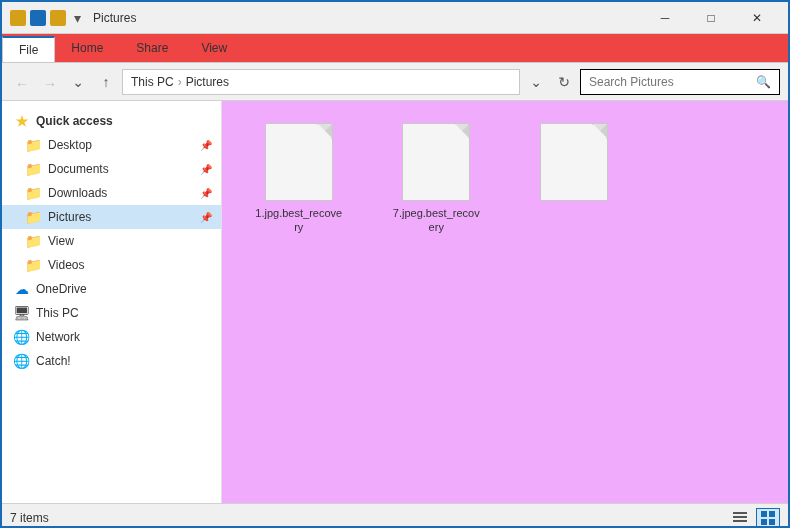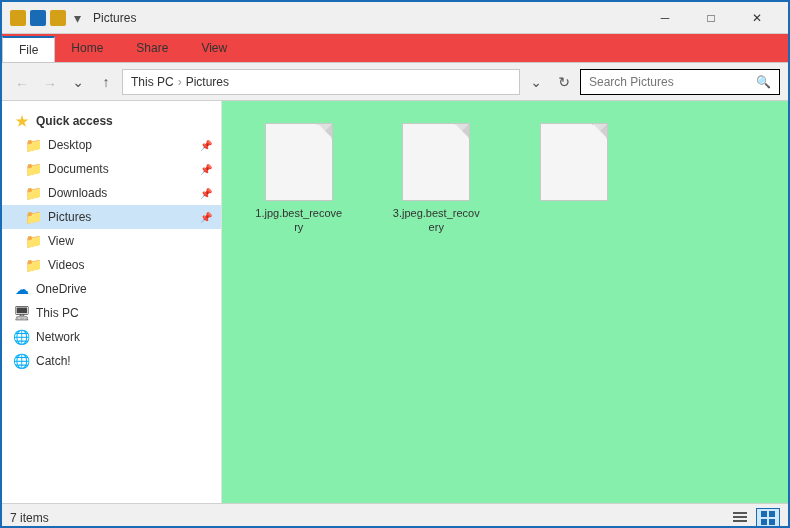--- a/index.html
+++ b/index.html
@@ -111,21 +111,21 @@
       font-size: 12px;
       color: #333;
     }
     .status-bar-right { margin-left: auto; display: flex; gap: 4px; }
     .view-btn { width: 24px; height: 20px; display: flex; align-items: center; justify-content: center; cursor: pointer; border: 1px solid transparent; }
     .view-btn.active { background: #d0e8f7; border-color: #1a6bb5; }
 
     
     .file-area {
       flex: 1;
-      background: #86efac;
+      background: #f0abfc;
       overflow-y: auto;
       padding: 12px;
       display: grid;
       grid-template-columns: repeat(4, 1fr);
       grid-template-rows: auto auto;
       gap: 8px;
       align-content: start;
       position: relative;
     }
     .file-item {
@@ -319,21 +319,21 @@
       <div class="file-name">1.jpg.best_recove ry</div>
     </div>
 
     <div class="file-item">
       <div class="file-icon-wrapper">
         <div class="file-page">
           <div class="file-page-fold"></div>
           <div class="file-page-fold2"></div>
         </div>
       </div>
-      <div class="file-name">3.jpeg.best_recov ery</div>
+      <div class="file-name">7.jpeg.best_recov ery</div>
     </div>
 
     <div class="file-item">
       <div class="file-icon-wrapper">
         <div class="file-page">
           <div class="file-page-fold"></div>
           <div class="file-page-fold2"></div>
         </div>
       </div>
     </div>

